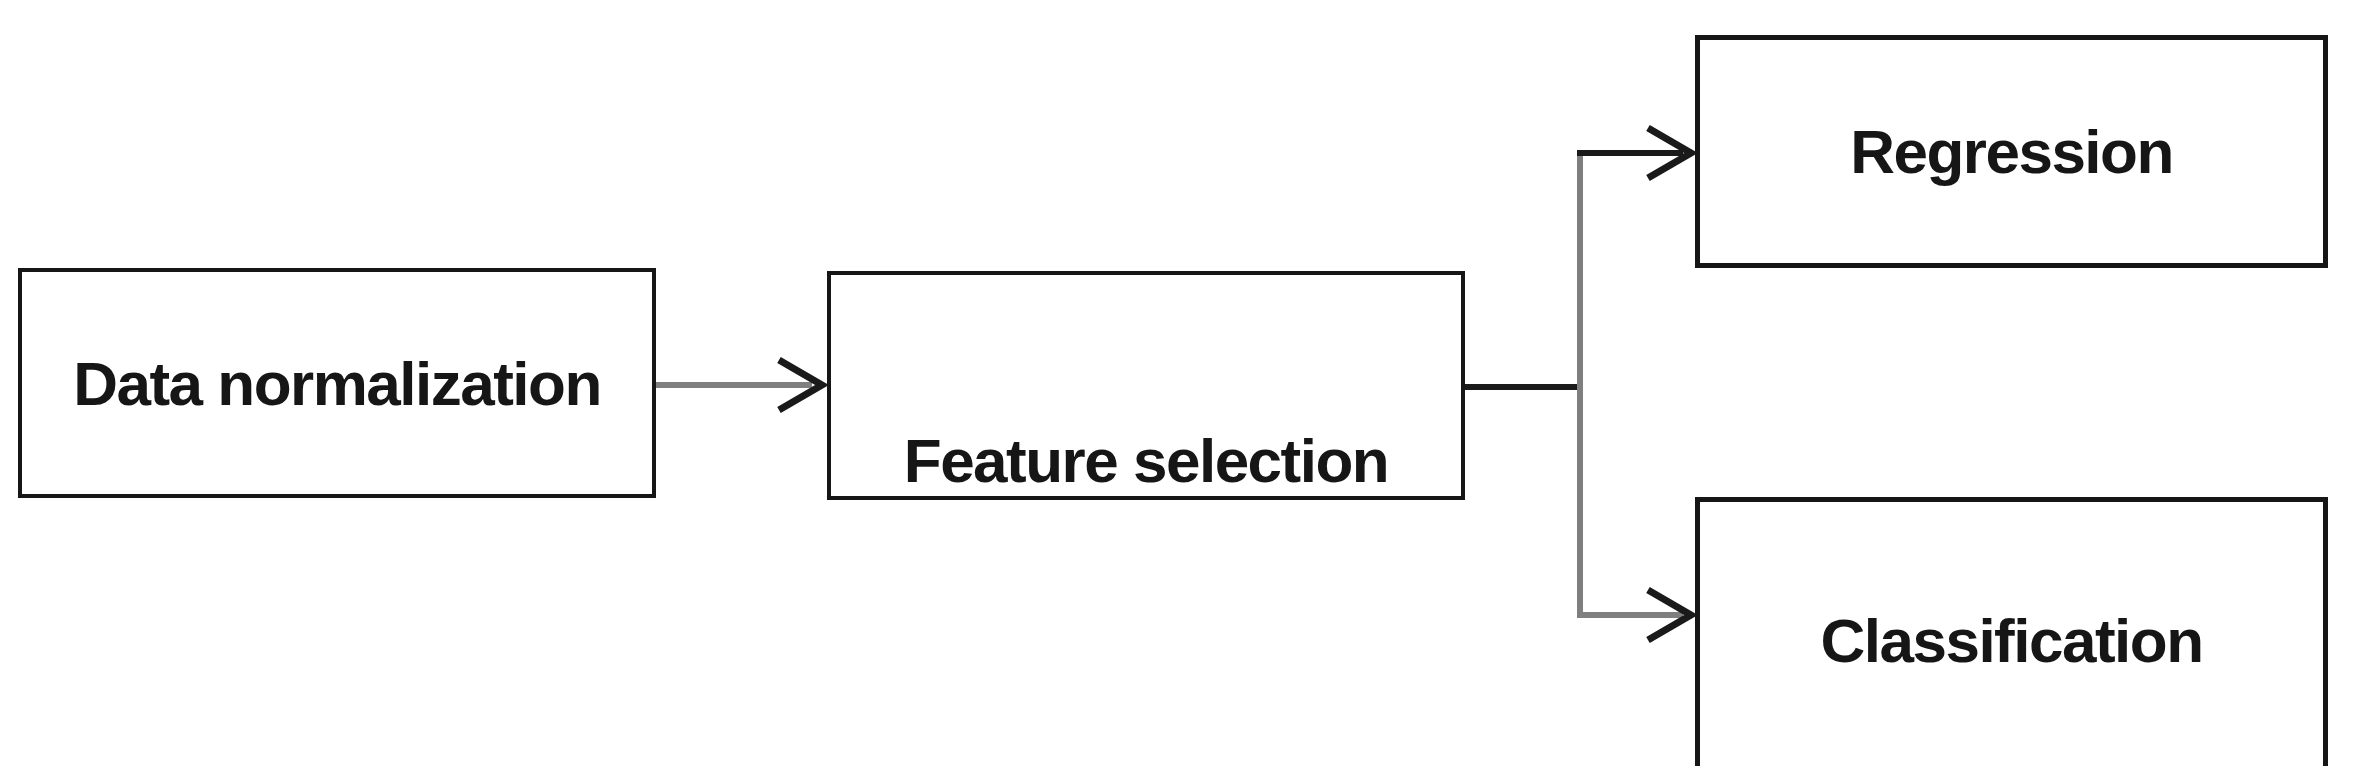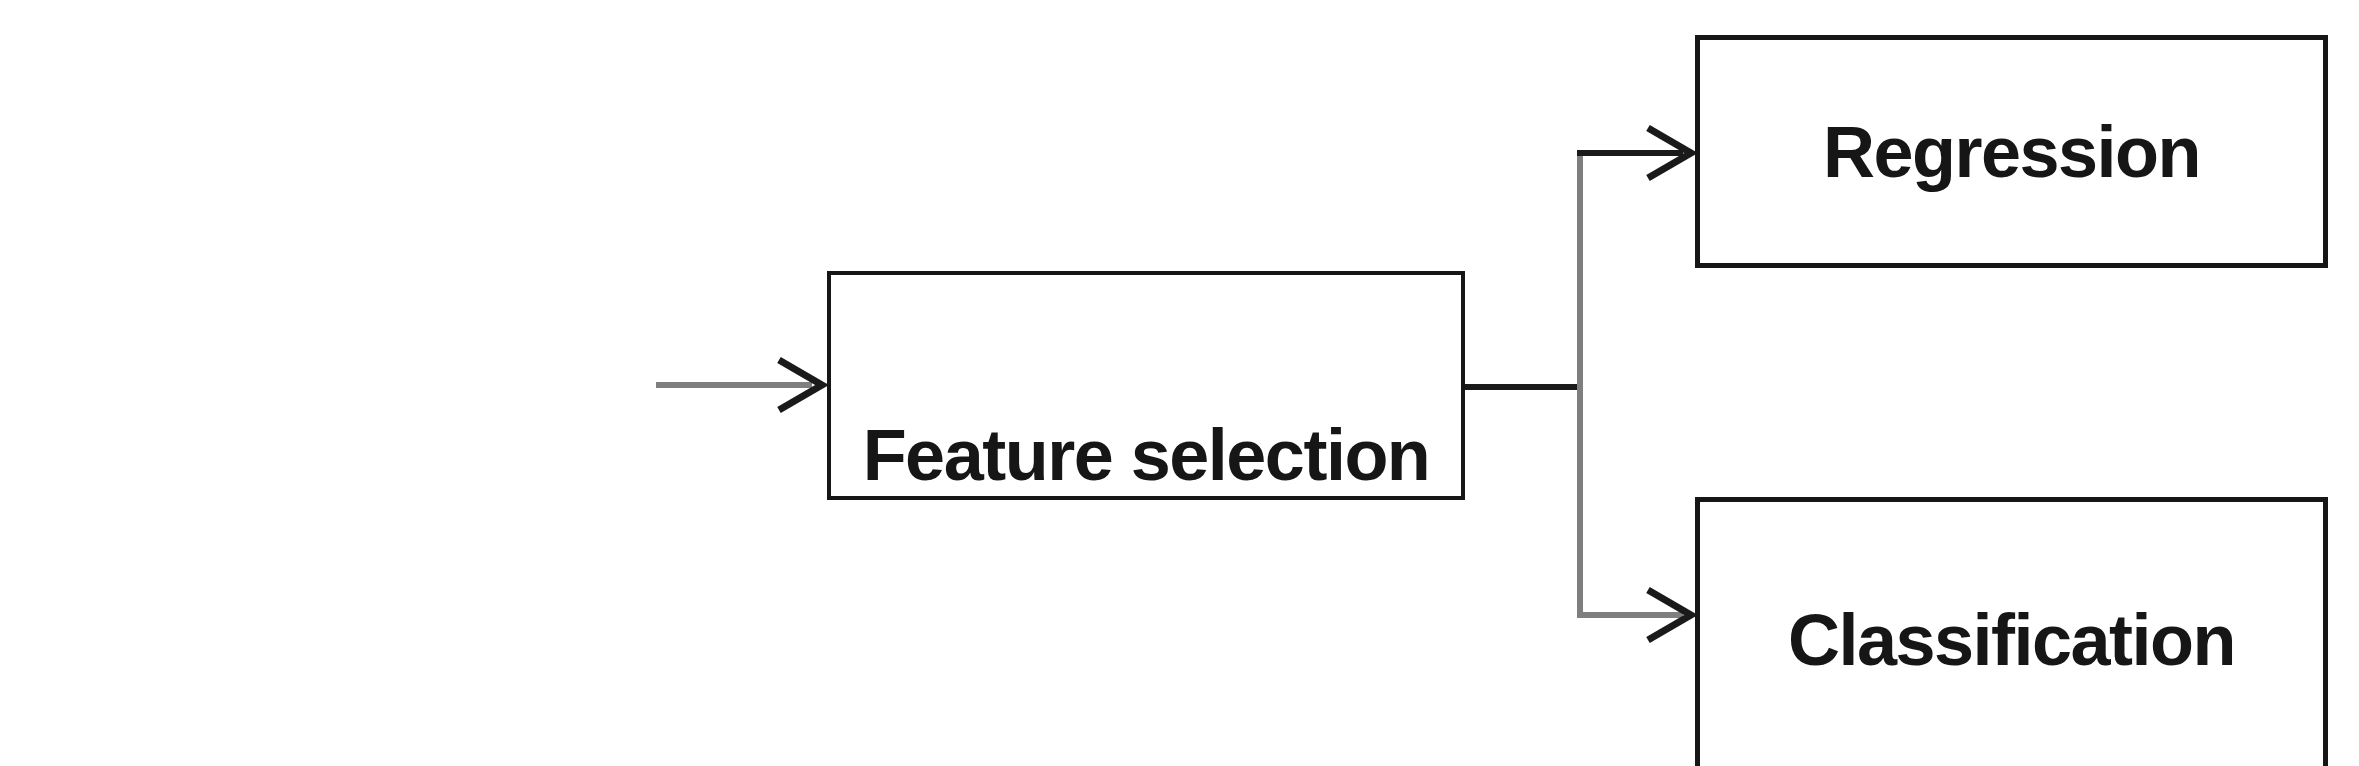--- a/index.html
+++ b/index.html
@@ -49,21 +49,21 @@
     position: absolute;
     box-sizing: border-box;
     background: #ffffff;
     border: 4px solid var(--box-border);
     display: flex;
     align-items: center;
     justify-content: center;
   }
   .node-label {
     font-weight: bold;
-    font-size: 72px;
+    font-size: 62px;
     letter-spacing: -1.5px;
     color: var(--text);
     white-space: nowrap;
   }
   .node-data-normalization { left: 18px;   top: 268px; width: 638px; height: 230px; }
   .node-feature-selection  { left: 827px;  top: 271px; width: 638px; height: 229px; align-items: flex-end; }
   .node-regression         { left: 1695px; top: 35px;  width: 633px; height: 233px; border-width: 5px; }
   .node-classification     { left: 1695px; top: 497px; width: 633px; height: 286px; border-width: 5px; }
 </style>
 </head>
@@ -80,20 +80,23 @@
 
     <line class="edge-gray" x1="1580" y1="150" x2="1580" y2="618"></line>
 
     <line class="edge-black" x1="1577" y1="153" x2="1683" y2="153"></line>
     <polyline class="arrowhead" points="1648,128 1691,153 1648,178"></polyline>
 
     <line class="edge-gray" x1="1580" y1="615" x2="1683" y2="615"></line>
     <polyline class="arrowhead" points="1648,590 1691,615 1648,640"></polyline>
   </svg>
 
+  <div class="node node-data-normalization">
+    <span class="node-label">Data normalization</span>
+  </div>
 
   <div class="node node-feature-selection">
     <span class="node-label">Feature selection</span>
   </div>
 
   <div class="node node-regression">
     <span class="node-label">Regression</span>
   </div>
 
   <div class="node node-classification">

